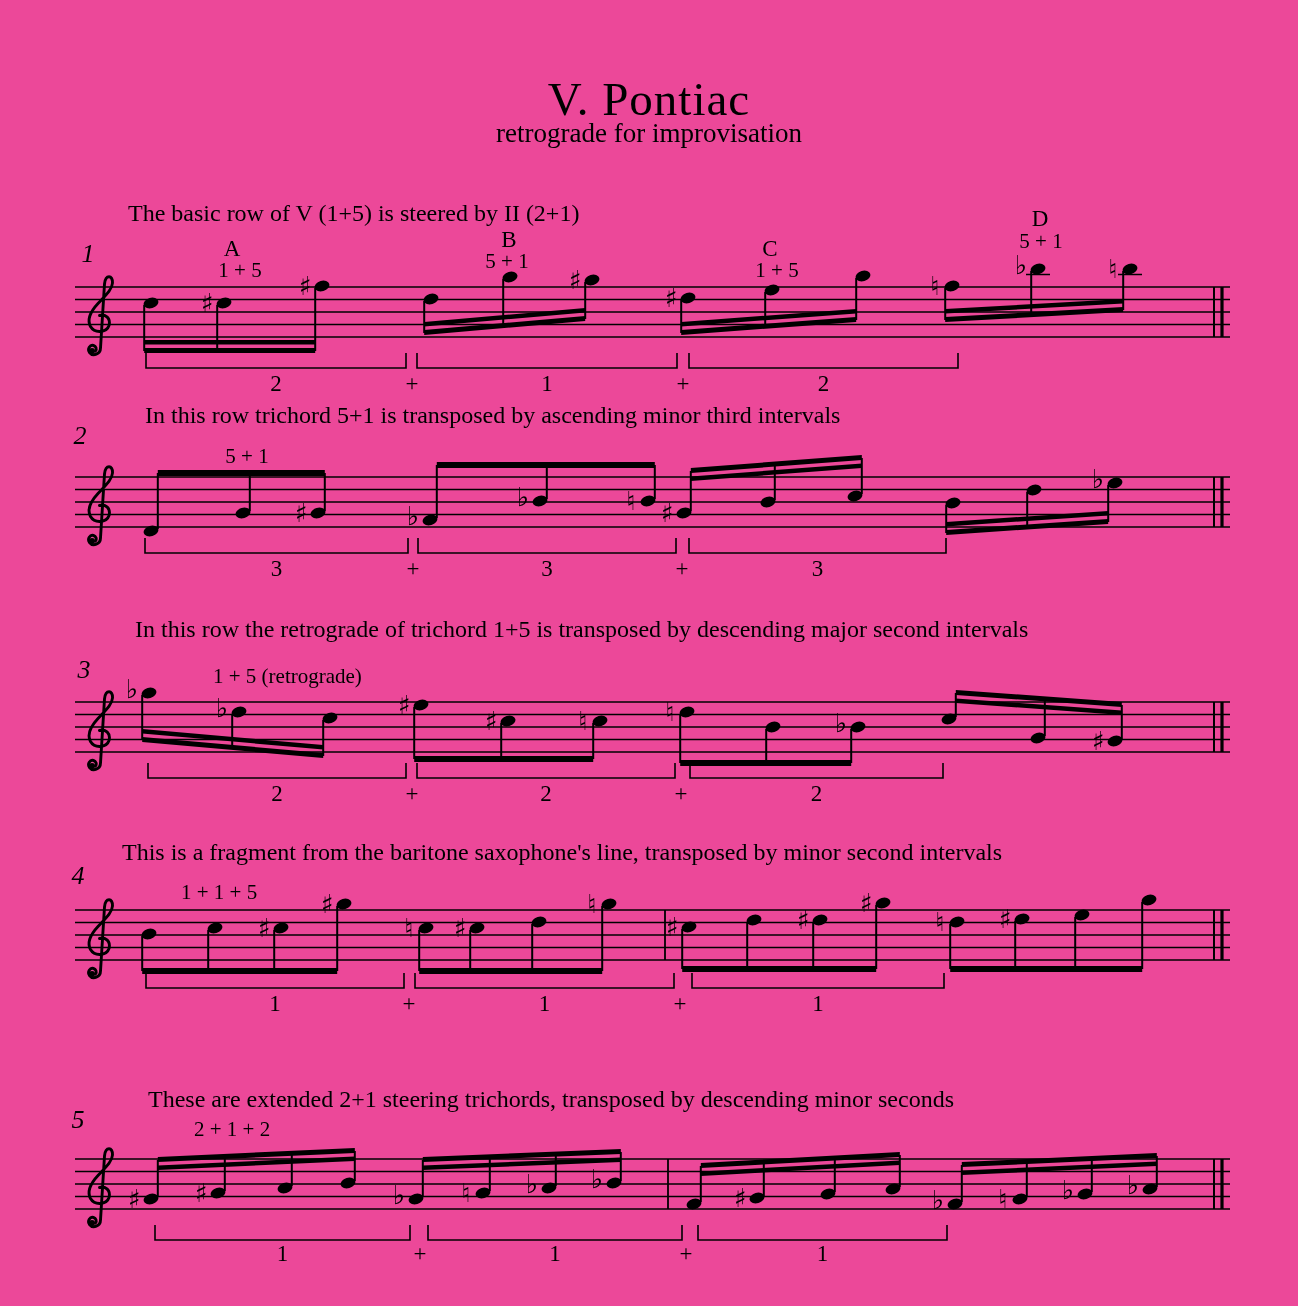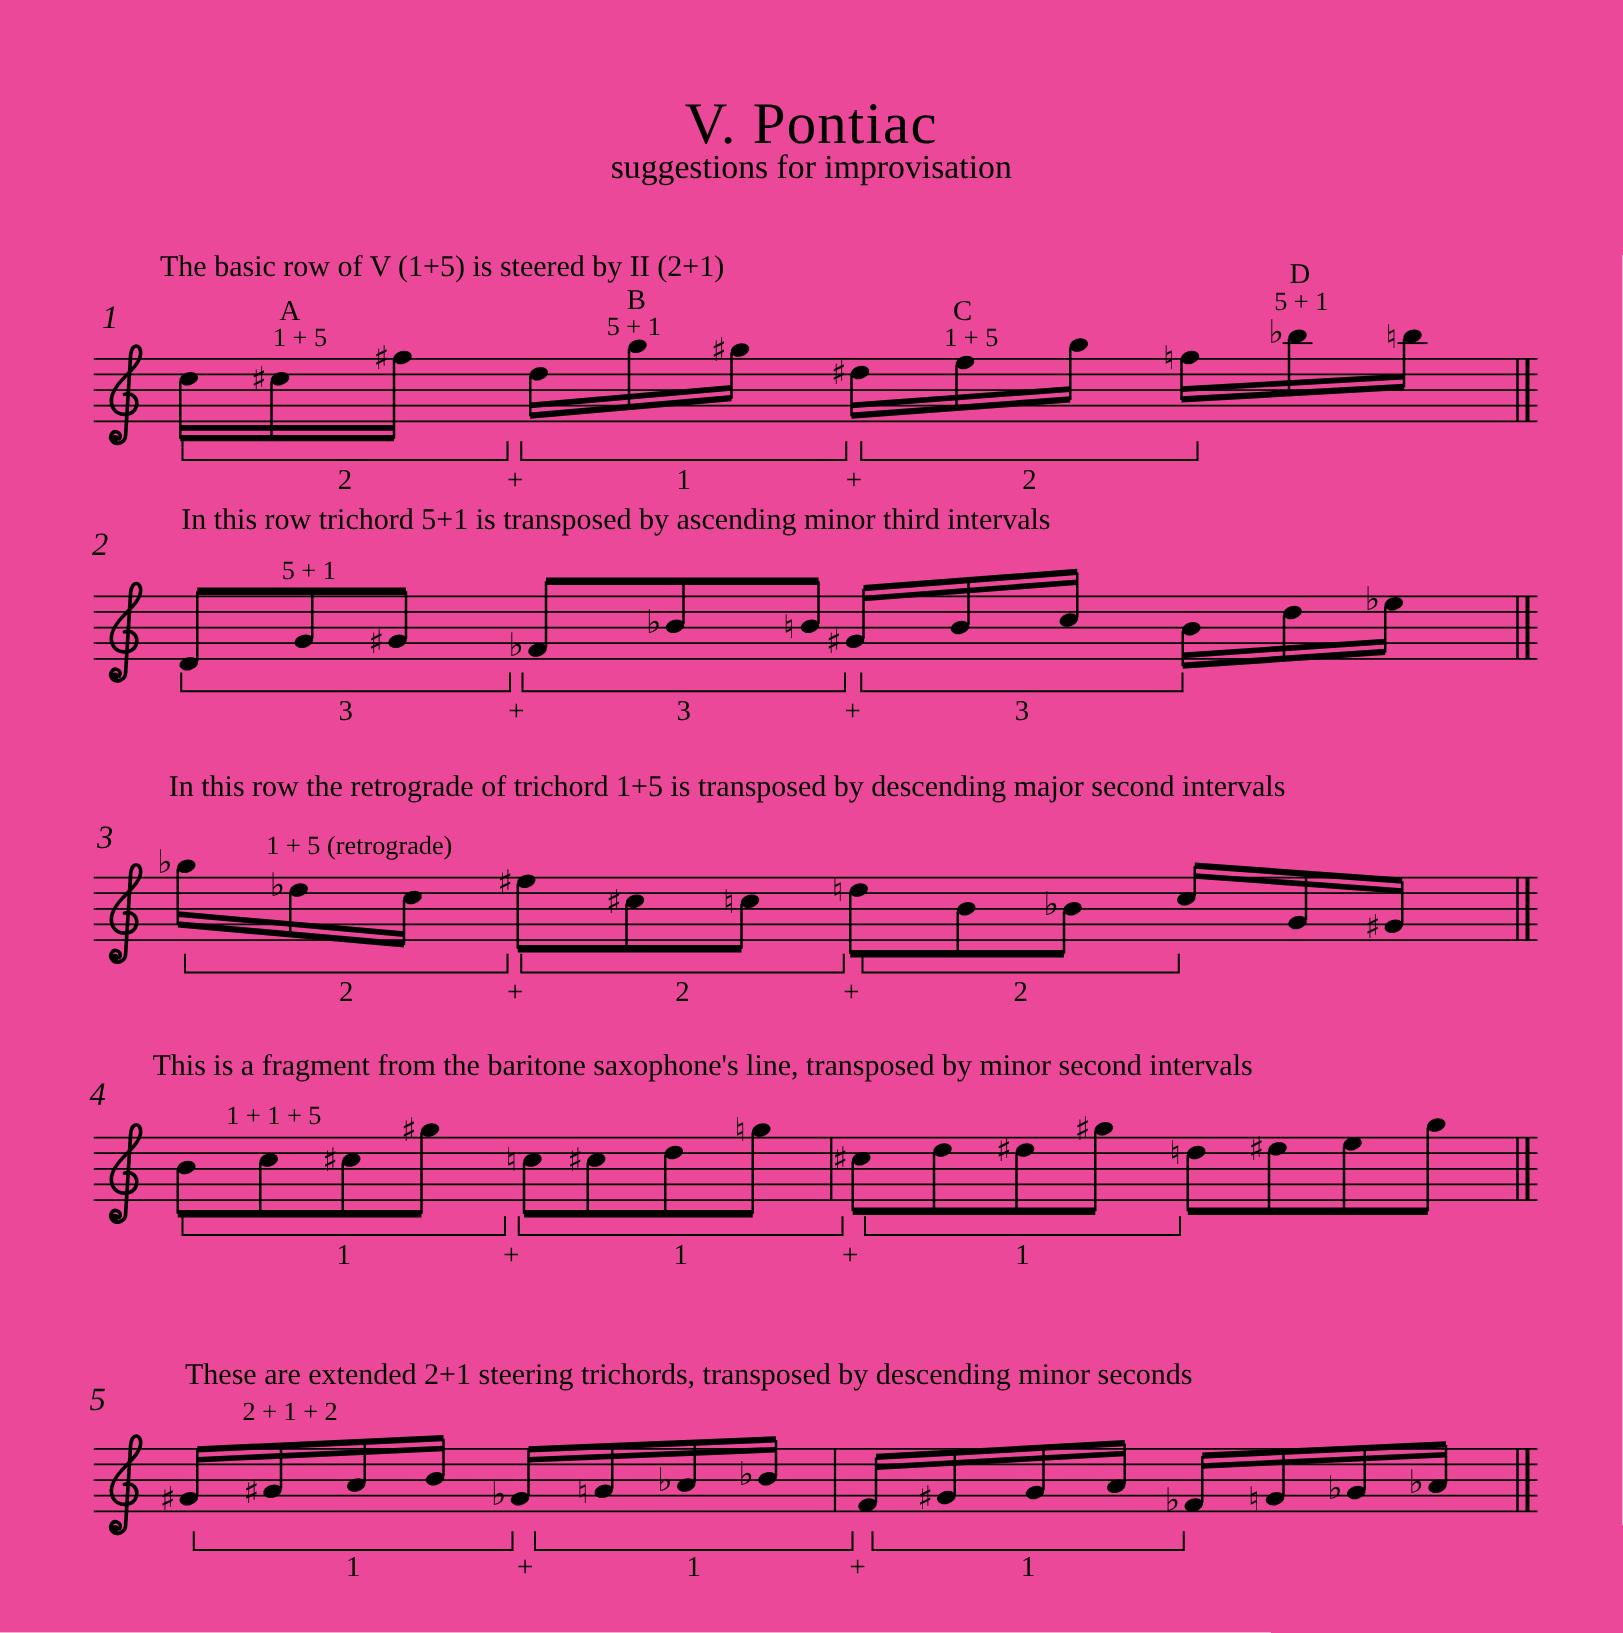--- a/index.html
+++ b/index.html
@@ -8,21 +8,21 @@
   .subtitle{position:absolute;top:118px;left:0;width:1298px;text-align:center;font-size:27px;}
   svg text{fill:#000;}
   .cap{font-family:"Liberation Serif",serif;}
   .acc{font-family:"DejaVu Sans",sans-serif;}
 </style>
 </head>
 <body>
 
 <div class="page">
   <div class="title">V. Pontiac</div>
-  <div class="subtitle">suggestions for improvisation</div>
+  <div class="subtitle">retrograde for improvisation</div>
   <div id="score">
       <svg width="1298" height="1306" viewBox="0 0 1298 1306" style="position: absolute; left: 0px; top: 0px;">
         <line x1="75" y1="287" x2="1230" y2="287" stroke="#000000" stroke-width="1.4"></line>
         <line x1="75" y1="299.5" x2="1230" y2="299.5" stroke="#000000" stroke-width="1.4"></line>
         <line x1="75" y1="312" x2="1230" y2="312" stroke="#000000" stroke-width="1.4"></line>
         <line x1="75" y1="324.5" x2="1230" y2="324.5" stroke="#000000" stroke-width="1.4"></line>
         <line x1="75" y1="337" x2="1230" y2="337" stroke="#000000" stroke-width="1.4"></line>
         <line x1="1214" y1="287" x2="1214" y2="337" stroke="#000000" stroke-width="2"></line>
         <line x1="1222" y1="287" x2="1222" y2="337" stroke="#000000" stroke-width="3.2"></line>
         <g transform="translate(100,312)">

